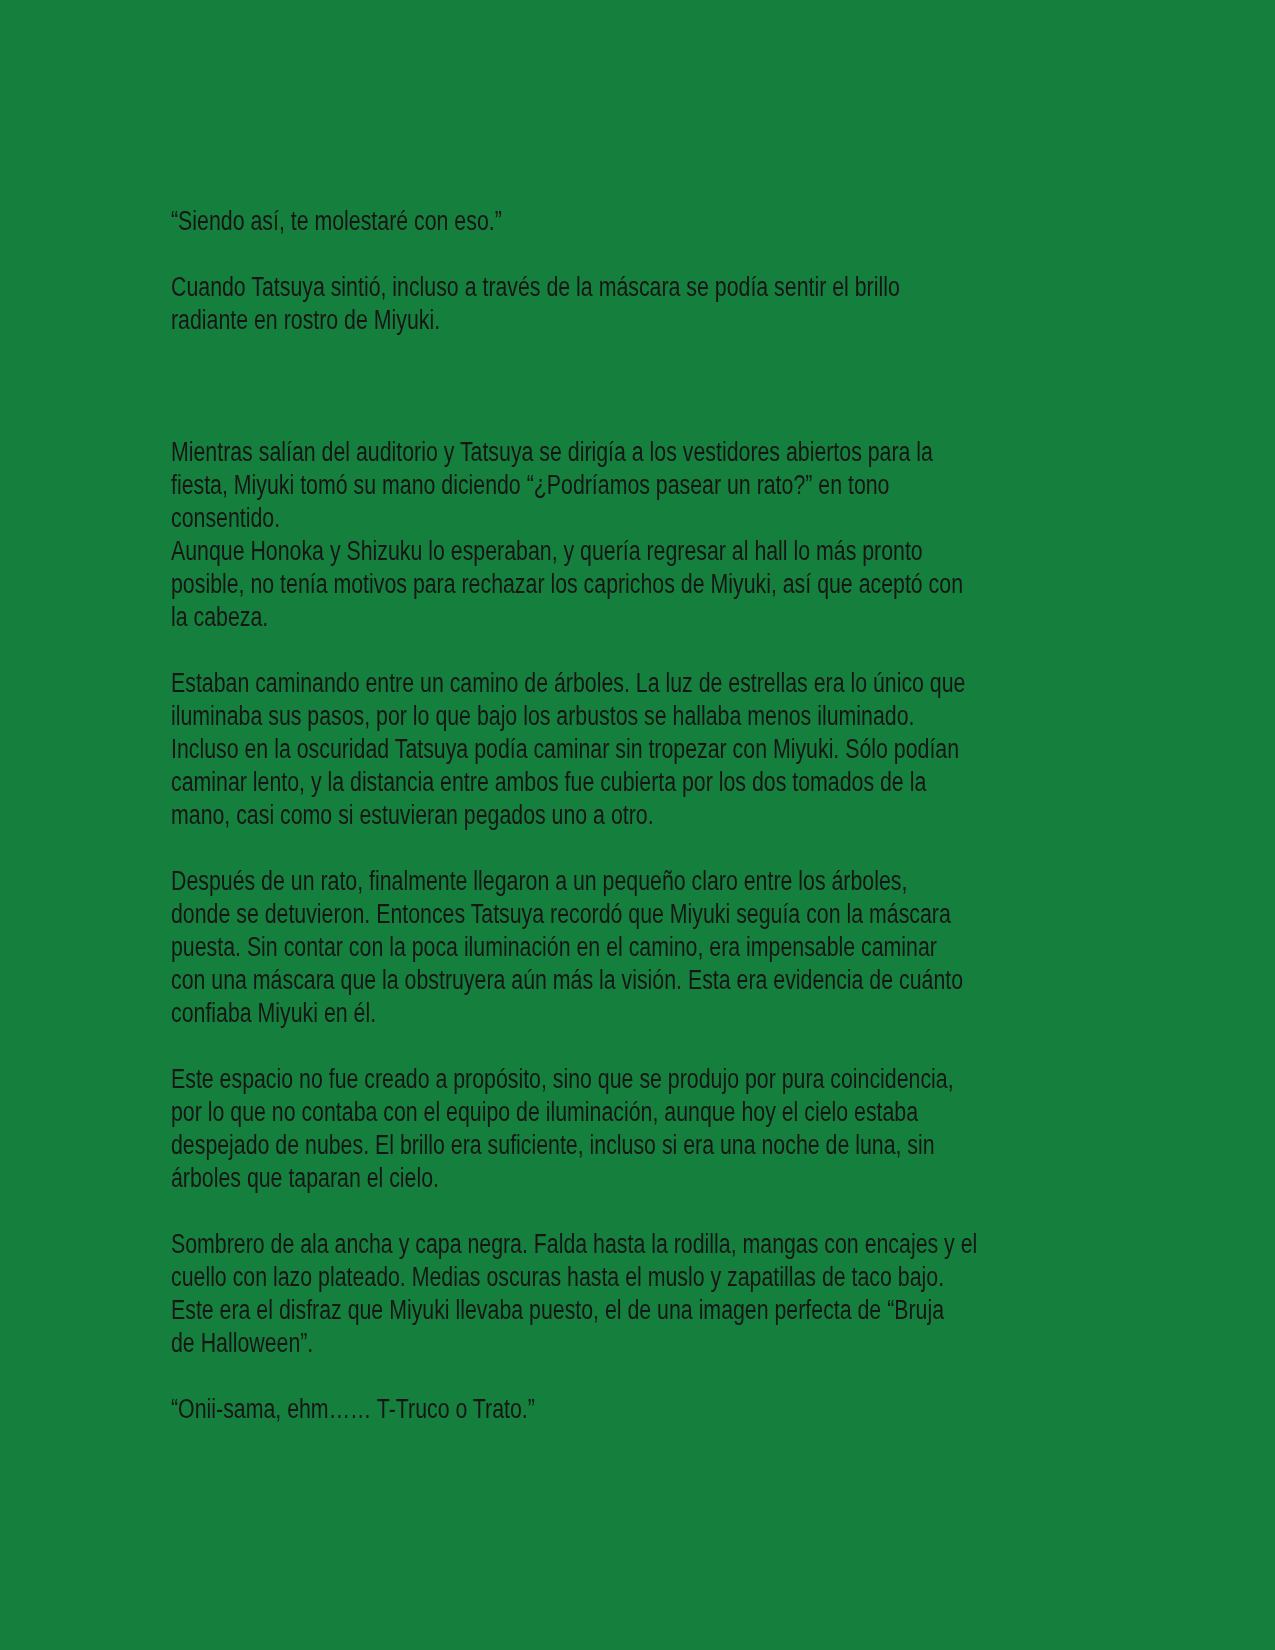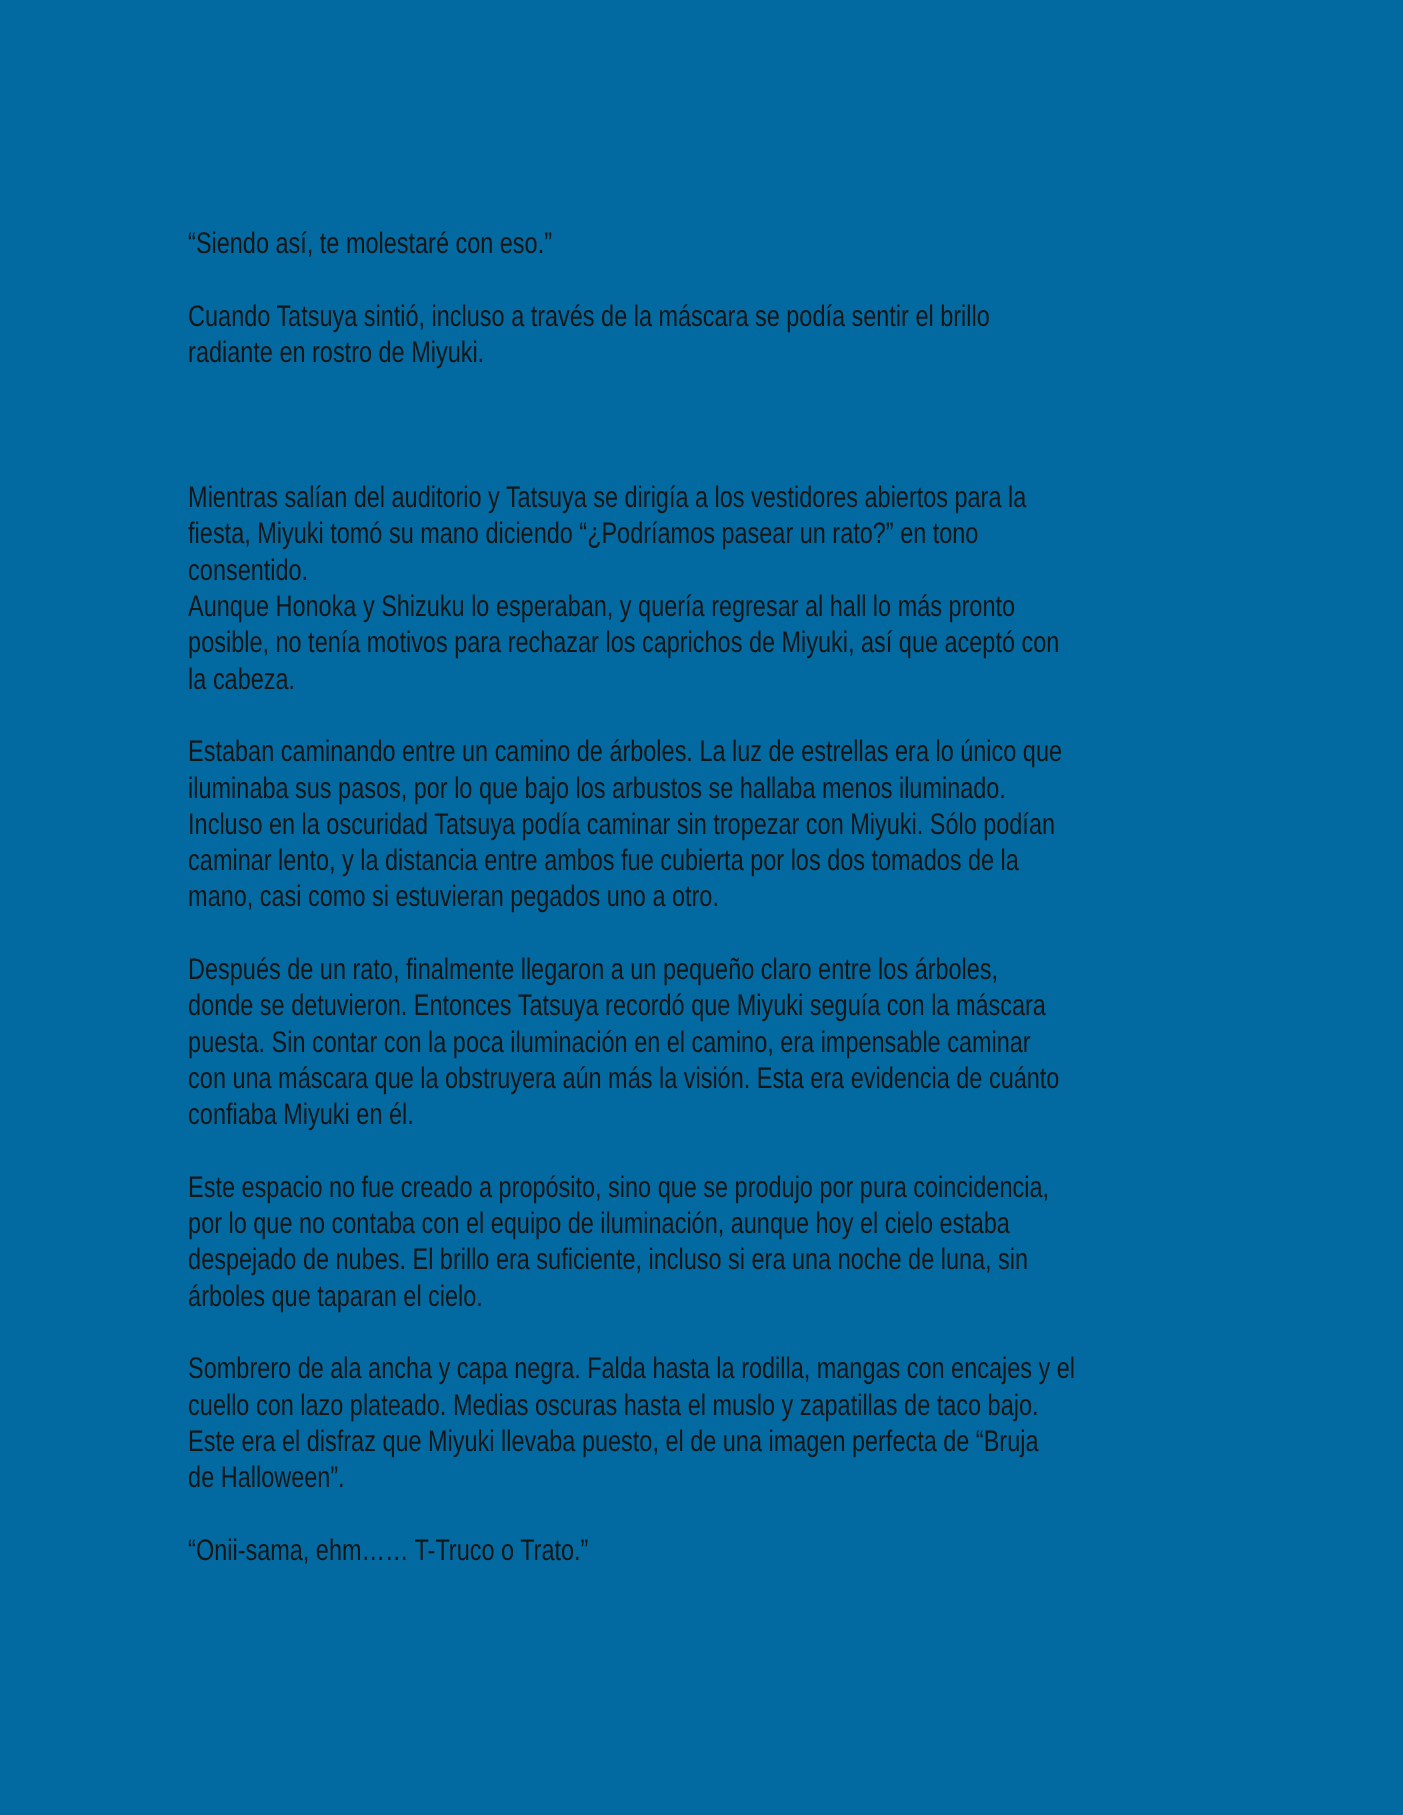--- a/index.html
+++ b/index.html
@@ -37,21 +37,21 @@
     margin: 0 0 33px 0;       
     white-space: pre;          
   }
   .para.scene-gap {
     margin-top: 99px;          
   }
 </style>
 </head>
 <body>
 
-<div class="page" style="background: #0369a1;">
+<div class="page" style="background: #15803d;">
   <div class="text-block" style="color: rgb(22, 22, 22);">
     <p class="para">“Siendo así, te molestaré con eso.”</p>
     <p class="para">Cuando Tatsuya sintió, incluso a través de la máscara se podía sentir el brillo
 radiante en rostro de Miyuki.</p>
     <p class="para scene-gap">Mientras salían del auditorio y Tatsuya se dirigía a los vestidores abiertos para la
 fiesta, Miyuki tomó su mano diciendo “¿Podríamos pasear un rato?” en tono
 consentido.
 Aunque Honoka y Shizuku lo esperaban, y quería regresar al hall lo más pronto
 posible, no tenía motivos para rechazar los caprichos de Miyuki, así que aceptó con
 la cabeza.</p>

